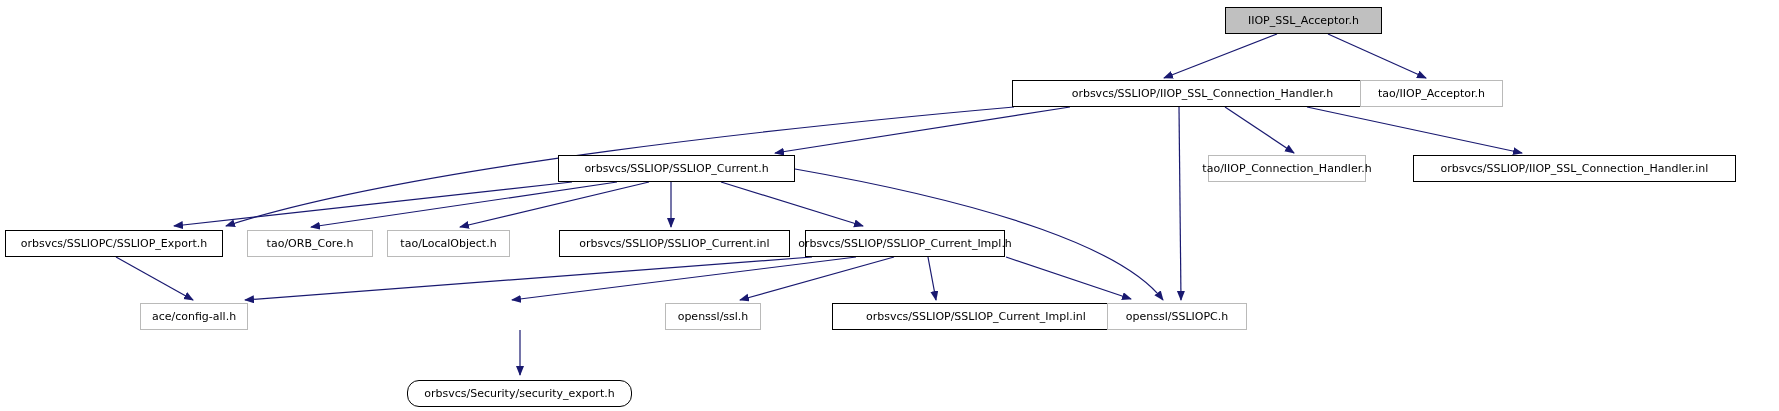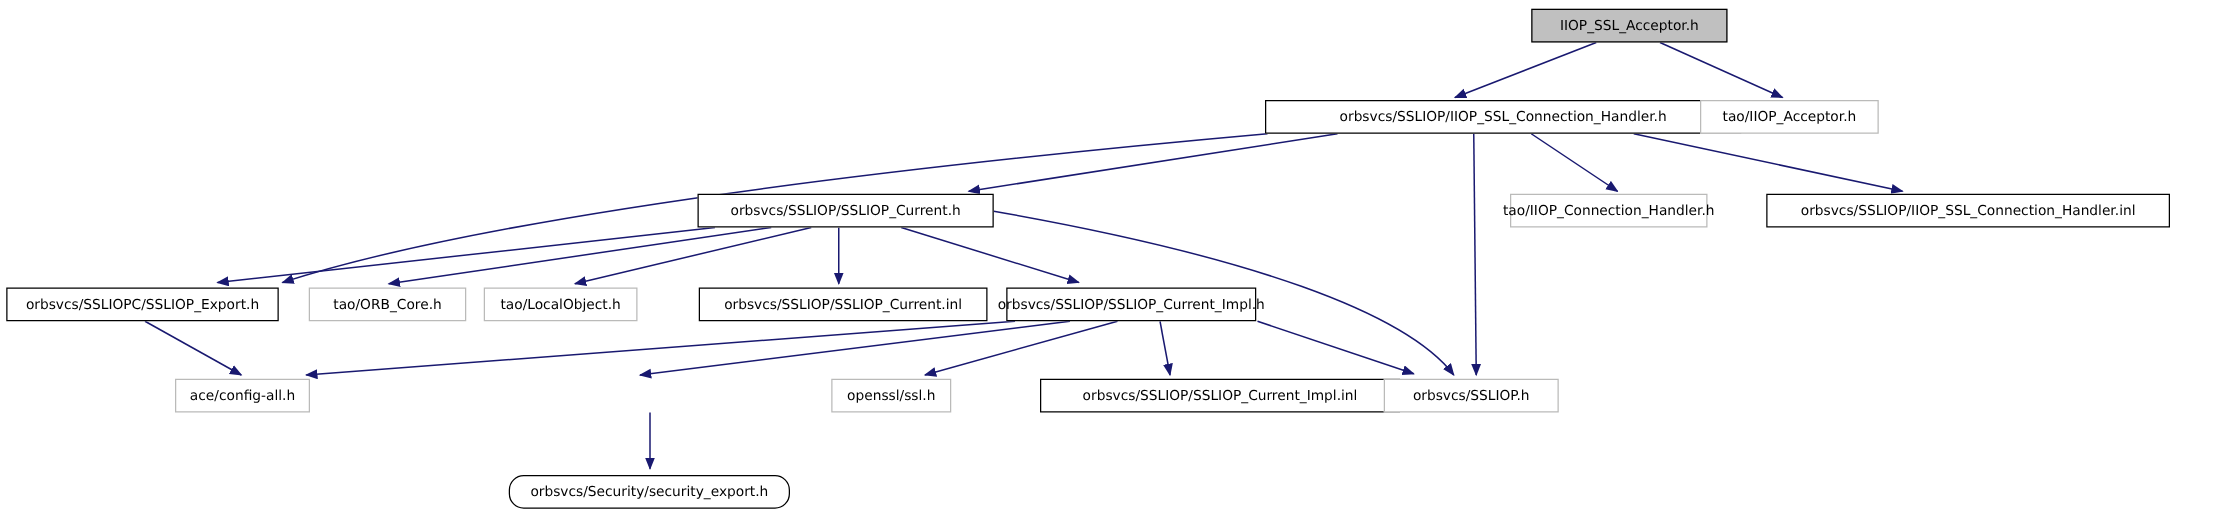--- a/index.html
+++ b/index.html
@@ -93,16 +93,16 @@
   <div class="node node--external" style="left:1208px; top:155px; width:158px;">tao/IIOP_Connection_Handler.h</div>
   <div class="node" style="left:1413px; top:155px; width:323px;">orbsvcs/SSLIOP/IIOP_SSL_Connection_Handler.inl</div>
   <div class="node" style="left:5px;    top:230px; width:218px;">orbsvcs/SSLIOPC/SSLIOP_Export.h</div>
   <div class="node node--external" style="left:247px; top:230px; width:126px;">tao/ORB_Core.h</div>
   <div class="node node--external" style="left:387px; top:230px; width:123px;">tao/LocalObject.h</div>
   <div class="node" style="left:559px;  top:230px; width:231px;">orbsvcs/SSLIOP/SSLIOP_Current.inl</div>
   <div class="node" style="left:805px;  top:230px; width:200px;">orbsvcs/SSLIOP/SSLIOP_Current_Impl.h</div>
   <div class="node node--external" style="left:140px; top:303px; width:108px;">ace/config-all.h</div>
   <div class="node node--external" style="left:665px; top:303px; width:96px;">openssl/ssl.h</div>
   <div class="node" style="left:795px;  top:303px; width:288px;margin-left:37px;">orbsvcs/SSLIOP/SSLIOP_Current_Impl.inl</div>
-  <div class="node node--external" style="left:1107px; top:303px; width:140px;">orbsvcs/SSLIOP.h</div>
+  <div class="node node--external" style="left:1107px; top:303px; width:140px;">openssl/SSLIOPC.h</div>
   <div class="node" style="left:407px;  top:380px; width:225px;border-radius:12px;">orbsvcs/Security/security_export.h</div>
 
 </div>
 
 </body></html>

